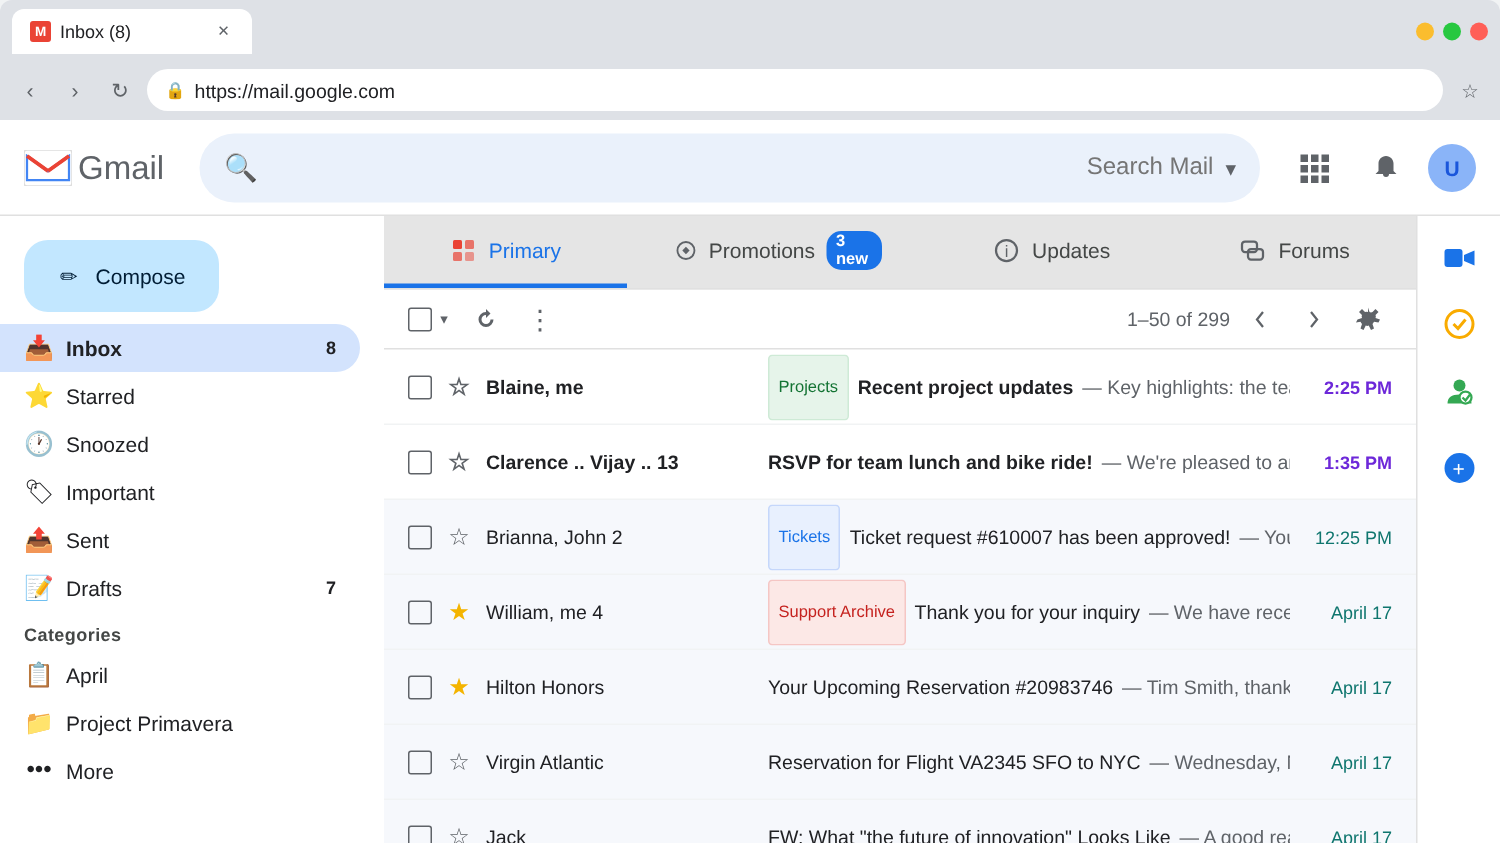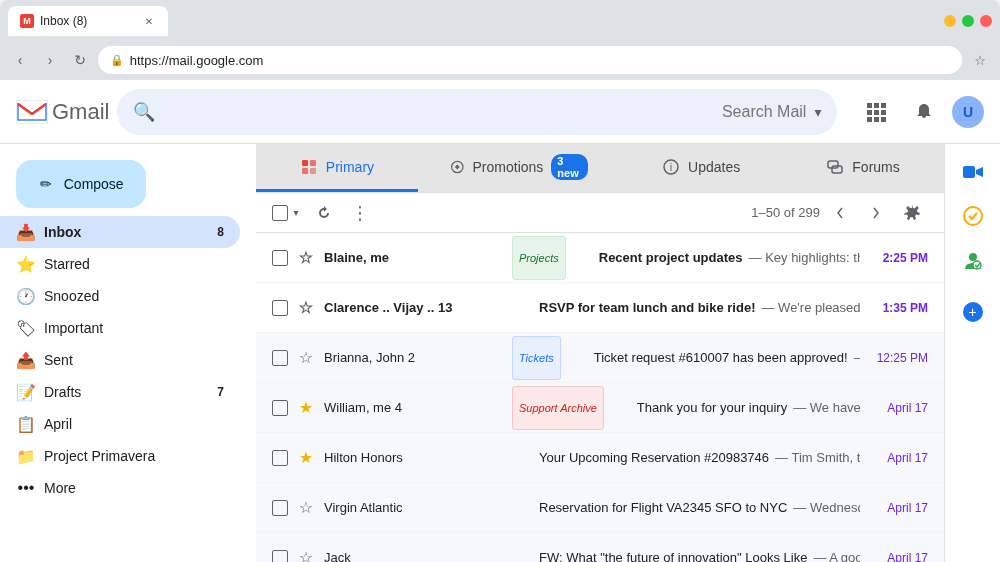--- a/index.html
+++ b/index.html
@@ -18,21 +18,21 @@
 
     
     .address-bar-row { background: #dee1e6; padding: 4px 8px 6px; display: flex; align-items: center; gap: 6px; }
     .nav-btn { width: 24px; height: 24px; display: flex; align-items: center; justify-content: center; border-radius: 50%; cursor: pointer; color: #5f6368; font-size: 14px; }
     .address-bar { flex: 1; background: #fff; border-radius: 20px; height: 28px; display: flex; align-items: center; padding: 0 12px; gap: 6px; font-size: 13px; }
     .secure-icon { color: #1a73e8; font-size: 11px; }
     .star-btn { width: 24px; height: 24px; display: flex; align-items: center; justify-content: center; color: #5f6368; }
 
     
     .gmail-container { background: #fff; display: flex; flex-direction: column; height: calc(562px - 42px - 34px); }
-    .gmail-header { height: 64px; display: flex; align-items: center; padding: 0 16px; border-bottom: 1px solid #e0e0e0; background: #fff; }
+    .gmail-header { height: 64px; display: flex; align-items: center; padding: 0 16px; gap: 16px; border-bottom: 1px solid #e0e0e0; background: #fff; }
     .gmail-logo { display: flex; align-items: center; gap: 4px; margin-right: 8px; }
     .gmail-logo-text { font-size: 22px; color: #5f6368; font-weight: 300; }
     .search-bar { flex: 1; max-width: 720px; background: #eaf1fb; border-radius: 24px; height: 46px; display: flex; align-items: center; padding: 0 16px; gap: 8px; }
     .search-bar input { background: transparent; border: none; outline: none; font-size: 16px; color: #202124; flex: 1; text-align: right; }
     .search-icon { color: #5f6368; font-size: 18px; }
     .header-icons { margin-left: auto; display: flex; align-items: center; gap: 8px; }
     .header-icon-btn { width: 40px; height: 40px; border-radius: 50%; display: flex; align-items: center; justify-content: center; cursor: pointer; color: #5f6368; font-size: 18px; }
     .avatar { width: 32px; height: 32px; border-radius: 50%; background: #8ab4f8; display: flex; align-items: center; justify-content: center; color: #1a56db; font-weight: bold; font-size: 14px; cursor: pointer; overflow: hidden; }
 
     
@@ -70,27 +70,27 @@
     .email-list { overflow-y: auto; flex: 1; }
     .email-row { display: flex; align-items: center; padding: 4px 16px; height: 50px; cursor: pointer; border-bottom: 1px solid #f1f3f4; background: #f6f8fc; gap: 8px; position: relative; }
     .email-row.unread { background: #fff; font-weight: 600; }
     .email-row.unread .sender { font-weight: 700; }
     .email-row.unread .subject { font-weight: 700; }
     .email-checkbox { width: 16px; height: 16px; border: 1.5px solid #5f6368; border-radius: 2px; cursor: pointer; flex-shrink: 0; }
     .email-star { width: 20px; text-align: center; color: #5f6368; cursor: pointer; flex-shrink: 0; font-size: 16px; }
     .email-star.starred { color: #f4b400; }
     .sender { width: 180px; flex-shrink: 0; font-size: 13px; white-space: nowrap; overflow: hidden; text-overflow: ellipsis; }
     .email-content { flex: 1; overflow: hidden; white-space: nowrap; display: flex; align-items: center; gap: 6px; }
-    .label-tag { font-size: 11px; padding: 15px 6px; border-radius: 3px; font-weight: 500; flex-shrink: 0; font-style: italic; }
+    .label-tag { font-size: 11px; padding: 15px 6px; border-radius: 3px; font-weight: 500; flex-shrink: 0; }
     .label-projects { background: #e6f4ea; color: #137333; border: 1px solid #ceead6; }
     .label-tickets { background: #e8f0fe; color: #1a73e8; border: 1px solid #c5d7fb; }
     .label-support { background: #fce8e6; color: #c5221f; border: 1px solid #f5c6c4; }
-    .subject { font-size: 13px; margin-left: 27px; }
+    .subject { font-size: 13px; }
     .preview { color: #5f6368; font-size: 13px; font-weight: 400; }
-    .email-time { width: 60px; text-align: right; font-size: 12px; color: #6d28d9; flex-shrink: 0; }
+    .email-time { width: 60px; text-align: right; font-size: 12px; color: #0f766e; flex-shrink: 0; }
     .email-row.unread .email-time { color: #6d28d9; font-weight: 600; }
 
     
     .right-panel { width: 56px; background: #fff; border-left: 1px solid #e0e0e0; display: flex; flex-direction: column; align-items: center; padding-top: 8px; gap: 4px; }
     .right-icon { width: 40px; height: 40px; border-radius: 50%; display: flex; align-items: center; justify-content: center; cursor: pointer; color: #5f6368; font-size: 18px; position: relative; }
     .right-icon .add-btn { width: 20px; height: 20px; background: #1a73e8; border-radius: 50%; color: white; display: flex; align-items: center; justify-content: center; font-size: 14px; }
     .email-main-line { display: flex; align-items: center; width: 100%; gap: 8px; }
   </style>
 </head>
 <body>
@@ -189,20 +189,21 @@
       <div class="nav-item">
         <span class="nav-icon">📤</span>
         <span>Sent</span>
       </div>
       <div class="nav-item">
         <span class="nav-icon">📝</span>
         <span>Drafts</span>
         <span class="badge">7</span>
       </div>
 
+      <div class="nav-section-title">Categories</div>
       <div class="nav-item">
         <span class="nav-icon">📋</span>
         <span>April</span>
       </div>
       <div class="nav-item">
         <span class="nav-icon">📁</span>
         <span>Project Primavera</span>
       </div>
       <div class="nav-item">
         <span class="nav-icon">•••</span>

